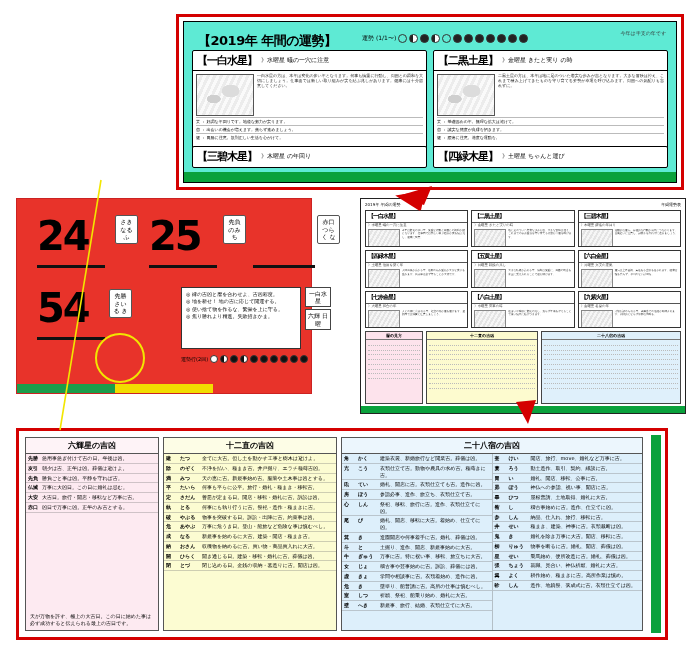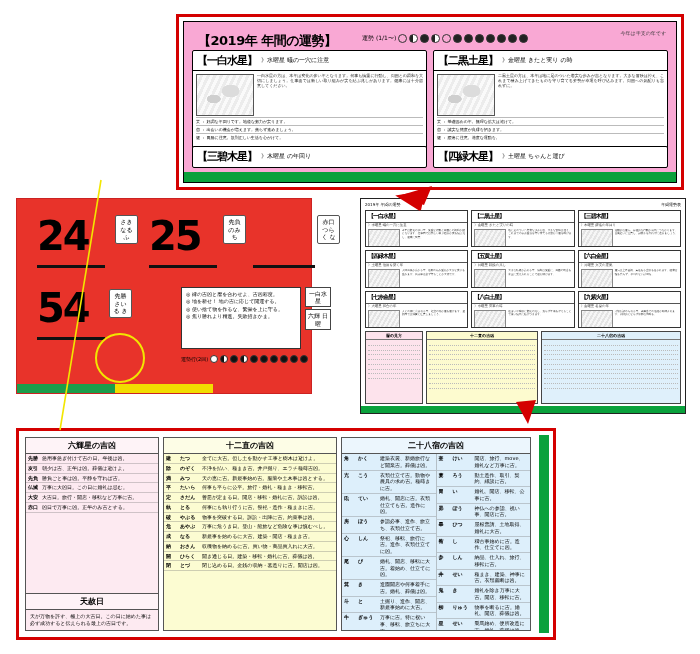--- a/index.html
+++ b/index.html
@@ -1,21 +1,21 @@
 <!DOCTYPE html>
 <html><head>
 <meta charset="utf-8">
 <style>
   html,body{margin:0;padding:0;background:#ffffff;}
   body{width:700px;height:654px;position:relative;font-family:"DejaVu Sans","Liberation Sans",sans-serif;color:#000;}
   .panel{position:absolute;box-sizing:border-box;}
 
   
   #top-zoom{left:176px;top:14px;width:508px;height:176px;border:3px solid #d40000;background:#ffffff;}
-  #top-zoom .inner{position:absolute;left:4px;top:4px;right:4px;bottom:4px;background:#f9a8d4;border:1px solid #000;}
+  #top-zoom .inner{position:absolute;left:4px;top:4px;right:4px;bottom:4px;background:#5eead4;border:1px solid #000;}
   #top-zoom .greenbar{position:absolute;left:0;bottom:0;width:100%;height:10px;background:#0aa13c;}
   .tz-title{position:absolute;left:14px;top:10px;font-size:13px;font-weight:bold;letter-spacing:-0.5px;}
   .tz-moonrow{position:absolute;left:178px;top:12px;font-size:6px;display:flex;align-items:center;gap:2px;}
   .tz-moonrow .lbl{font-size:6px;}
   .tz-moonrow .m{width:7px;height:7px;border-radius:50%;border:1px solid #333;display:inline-block;}
   .tz-moonrow .m.f{background:#222;}
   .tz-moonrow .m.h{background:linear-gradient(90deg,#222 50%,#fff 50%);}
   .tz-date{position:absolute;right:10px;top:8px;font-size:5px;color:#333;}
   .tz-cards{position:absolute;left:8px;top:28px;right:8px;height:104px;display:flex;gap:6px;}
   .tz-card{flex:1;border:1px solid #000;border-radius:2px;position:relative;background:#fff;overflow:hidden;}
@@ -67,21 +67,21 @@
   .pg-lower{position:absolute;left:4px;top:132px;right:4px;bottom:9px;display:flex;gap:3px;}
   .pg-lower .blk{border:1px solid #444;position:relative;overflow:hidden;}
   .blk-pink{flex:0 0 56px;background:#fde3ec;}
   .blk-yellow{flex:1;background:#fdfbcf;}
   .blk-blue{flex:1.25;background:#dff0fb;}
   .blk .hdr{font-size:4px;font-weight:bold;text-align:center;border-bottom:1px solid #777;padding:1px 0;}
   .blk .lines{font-size:2.6px;line-height:1.45;padding:1px 2px;color:#333;}
   .blk .lines div{border-bottom:1px dotted #bbb;}
 
   
-  #bottom-zoom{left:16px;top:428px;width:540px;height:212px;border:3px solid #d40000;background:#fff;}
+  #bottom-zoom{left:16px;top:428px;width:652px;height:212px;border:3px solid #d40000;background:#fff;}
   #bz-inner{position:absolute;left:4px;top:4px;right:4px;bottom:4px;background:#fff;}
   #bz-green{position:absolute;right:4px;top:4px;width:10px;bottom:4px;background:#0aa13c;}
   .bz-cols{position:absolute;left:2px;top:2px;right:18px;bottom:2px;display:flex;gap:4px;}
   .bzcol{border:1px solid #555;display:flex;flex-direction:column;}
   .bz-pink{flex:0 0 132px;background:#fdeaf1;}
   .bz-yellow{flex:0 0 172px;background:#fcfcd2;}
   .bz-blue{flex:1;background:#ddeffb;}
   .bzhdr{font-size:8px;font-weight:bold;text-align:center;padding:2px 0;border-bottom:1px solid #555;background:rgba(255,255,255,.45);}
   .bzbody{flex:1;overflow:hidden;}
   .bzrow{display:flex;align-items:flex-start;font-size:5px;line-height:1.35;border-bottom:1px solid rgba(120,120,120,.35);padding:1px 2px;}
@@ -384,21 +384,20 @@
             </div>
           <div class="bzrow">
               <span class="k">大安</span>
               <span class="v">大吉日。旅行・開店・移転など万事に吉。</span>
             </div>
           <div class="bzrow">
               <span class="k">赤口</span>
               <span class="v">凶日で万事に凶。正午のみ吉とする。</span>
             </div>
         </div>
-        <div class="bz-sub">天赦日</div>
         <div class="bz-foot">天が万物を許す、極上の大吉日。この日に始めた事は必ず成功すると伝えられる最上の吉日です。</div>
       </div>
 
       <div class="bzcol bz-yellow">
         <div class="bzhdr">十二直の吉凶</div>
         <div class="bzbody">
           <div class="bzrow">
               <span class="k">建</span>
               <span class="k2">たつ</span>
               <span class="v">全てに大吉。但し土を動かす工事と樹木は避けよ。</span>

